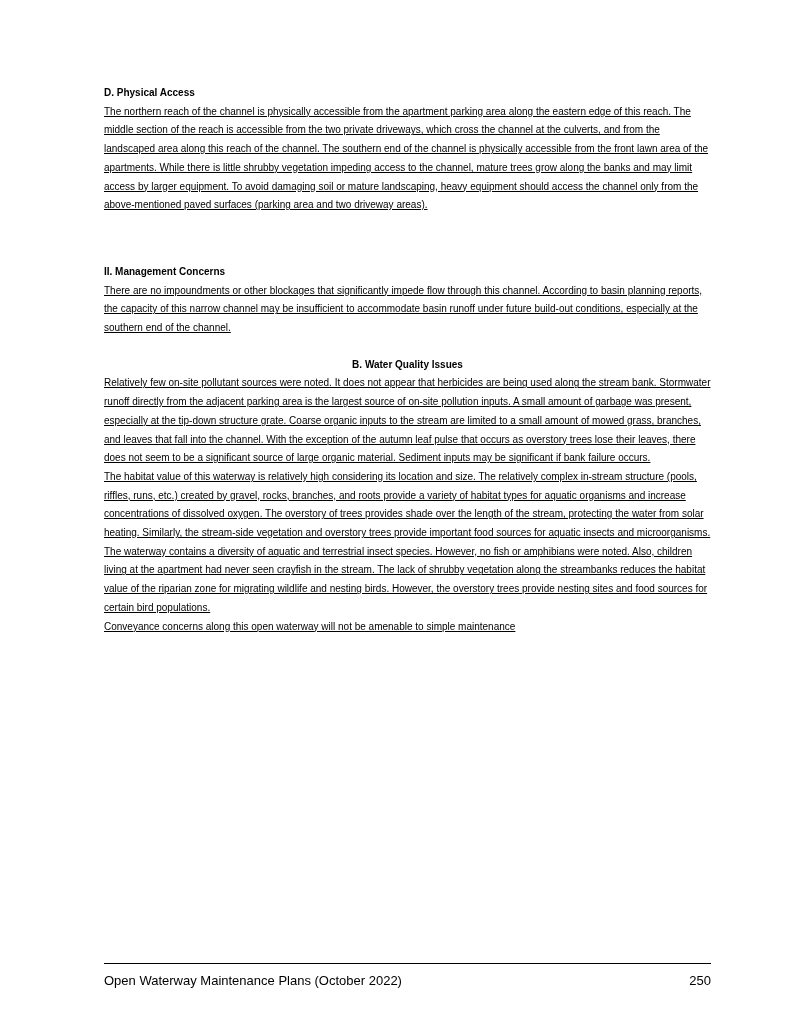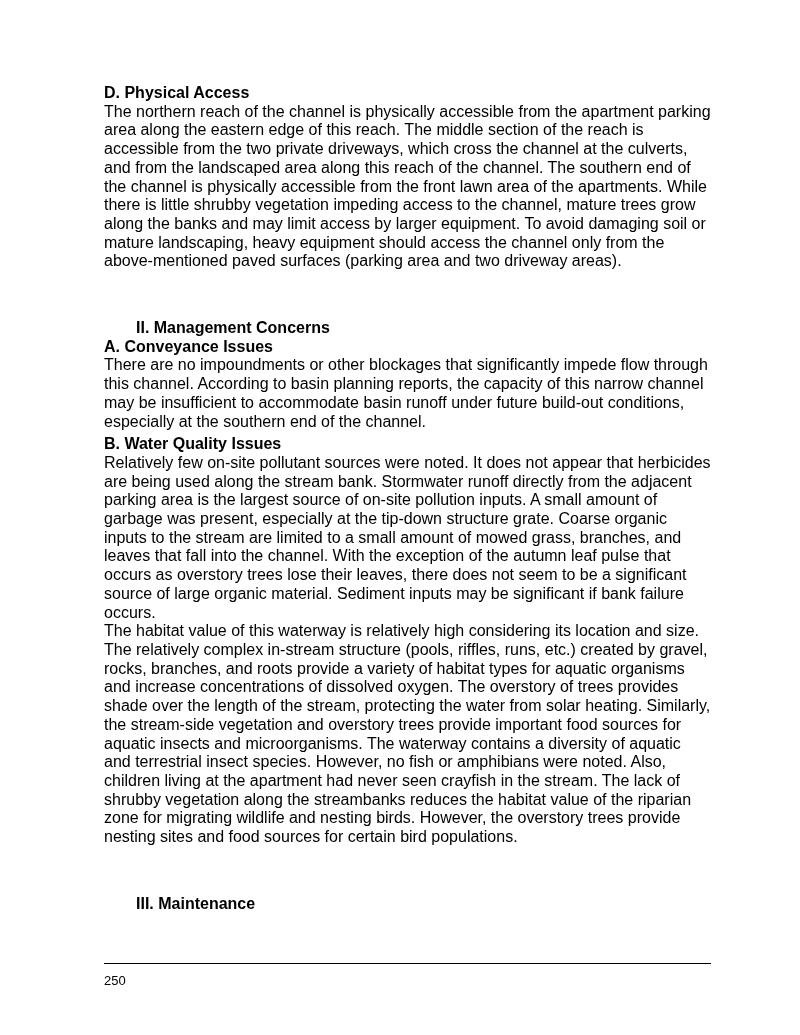--- a/index.html
+++ b/index.html
@@ -10,31 +10,32 @@
     position: relative;
     font-family: "Liberation Sans", sans-serif;
     color: #000000;
     overflow: hidden;
   }
   .page-content {
     position: absolute;
     left: 104px;
     top: 84px;
     width: 607px;
-    font-size: 16px;
+    font-size: 10px;
     line-height: 18.7px;
   }
   .heading {
     font-weight: 700;
   }
   .para {
     font-weight: 400;
+    text-decoration: underline;
   }
-  .gap-1 { margin-top: 4px; }   
-  .gap-2 { margin-top: 48px; margin-left: 32px; }   
+  .gap-1 { margin-top: 18px; text-align: center; }   
+  .gap-2 { margin-top: 48px; }   
   .page-footer {
     position: absolute;
     left: 104px;
     top: 963px;
     width: 607px;
     border-top: 1px solid #000000;
     padding-top: 9px;
     display: flex;
     justify-content: space-between;
     align-items: baseline;
@@ -43,27 +44,27 @@
 </style>
 </head>
 <body>
 
 <div class="page-content">
 
   <div class="heading">D. Physical Access</div>
   <div class="para">The northern reach of the channel is physically accessible from the apartment parking area along the eastern edge of this reach. The middle section of the reach is accessible from the two private driveways, which cross the channel at the culverts, and from the landscaped area along this reach of the channel. The southern end of the channel is physically accessible from the front lawn area of the apartments. While there is little shrubby vegetation impeding access to the channel, mature trees grow along the banks and may limit access by larger equipment. To avoid damaging soil or mature landscaping, heavy equipment should access the channel only from the above-mentioned paved surfaces (parking area and two driveway areas).</div>
 
   <div class="heading gap-2">II. Management Concerns</div>
-  <div class="heading">A. Conveyance Issues</div>
   <div class="para">There are no impoundments or other blockages that significantly impede flow through this channel. According to basin planning reports, the capacity of this narrow channel may be insufficient to accommodate basin runoff under future build-out conditions, especially at the southern end of the channel.</div>
 
   <div class="heading gap-1">B. Water Quality Issues</div>
   <div class="para">Relatively few on-site pollutant sources were noted. It does not appear that herbicides are being used along the stream bank. Stormwater runoff directly from the adjacent parking area is the largest source of on-site pollution inputs. A small amount of garbage was present, especially at the tip-down structure grate. Coarse organic inputs to the stream are limited to a small amount of mowed grass, branches, and leaves that fall into the channel. With the exception of the autumn leaf pulse that occurs as overstory trees lose their leaves, there does not seem to be a significant source of large organic material. Sediment inputs may be significant if bank failure occurs.</div>
 
   <div class="para">The habitat value of this waterway is relatively high considering its location and size. The relatively complex in-stream structure (pools, riffles, runs, etc.) created by gravel, rocks, branches, and roots provide a variety of habitat types for aquatic organisms and increase concentrations of dissolved oxygen. The overstory of trees provides shade over the length of the stream, protecting the water from solar heating. Similarly, the stream-side vegetation and overstory trees provide important food sources for aquatic insects and microorganisms. The waterway contains a diversity of aquatic and terrestrial insect species. However, no fish or amphibians were noted. Also, children living at the apartment had never seen crayfish in the stream. The lack of shrubby vegetation along the streambanks reduces the habitat value of the riparian zone for migrating wildlife and nesting birds. However, the overstory trees provide nesting sites and food sources for certain bird populations.</div>
 
-  <div class="heading gap-2">III. Maintenance</div>
+  <div class="para">Conveyance concerns along this open waterway will not be amenable to simple maintenance</div>
 
 </div>
 
 <div class="page-footer">
+  <span>Open Waterway Maintenance Plans (October 2022)</span>
   <span>250</span>
 </div>
 
 </body></html>

